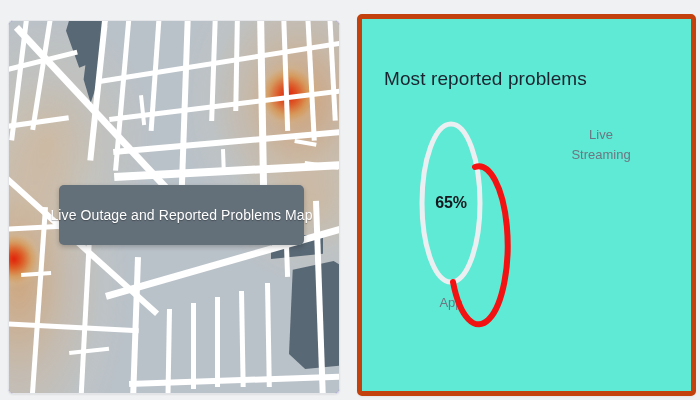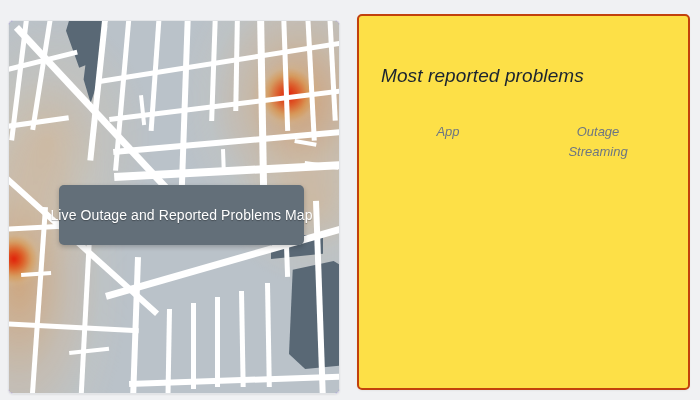--- a/index.html
+++ b/index.html
@@ -94,25 +94,24 @@
     text-shadow: 0 1px 1px rgba(0,0,0,0.30);
   }
 
   
   .problems-card {
     position: absolute;
     left: 357px;
     top: 14px;
     width: 329px;
     height: 372px;
-    background: #fde047;
-    border: 2px solid #c2410c;
+    background: #5eead4;
+    border: 5px solid #c2410c;
     border-radius: 5px;
     box-shadow: 0 1px 2px rgba(0,0,0,0.05);
-    font-style: italic;
   }
   .problems-title {
     position: absolute;
     left: 22px;
     top: 49px;
     font-size: 19px;
     color: #1b2430;
     font-family: "Liberation Sans", sans-serif;
     letter-spacing: 0.1px;
   }
@@ -239,24 +238,31 @@
     </div>
   </div>
 
   <div class="problems-card">
 
     <div class="problems-title">Most reported problems</div>
 
     <div class="gauges">
 
       <div class="gauge">
+        <div class="gauge-ring">
+          <svg viewBox="0 0 68 168" aria-hidden="true">
+            <ellipse cx="34" cy="84" rx="29" ry="79" fill="none" stroke="#eceff1" stroke-width="5"></ellipse>
+            <path d="M 36 163 A 29 79 0 1 0 58 48" fill="none" stroke="#f21212" stroke-width="6" stroke-linecap="round"></path>
+          </svg>
+          <div class="gauge-value">65%</div>
+        </div>
         <div class="gauge-label">App</div>
       </div>
 
 
       <div class="gauge">
-        <div class="gauge-label">Outage Streaming</div>
+        <div class="gauge-label">Live Streaming</div>
       </div>
 
     </div>
   </div>
 
 </div>
 
 </body></html>

